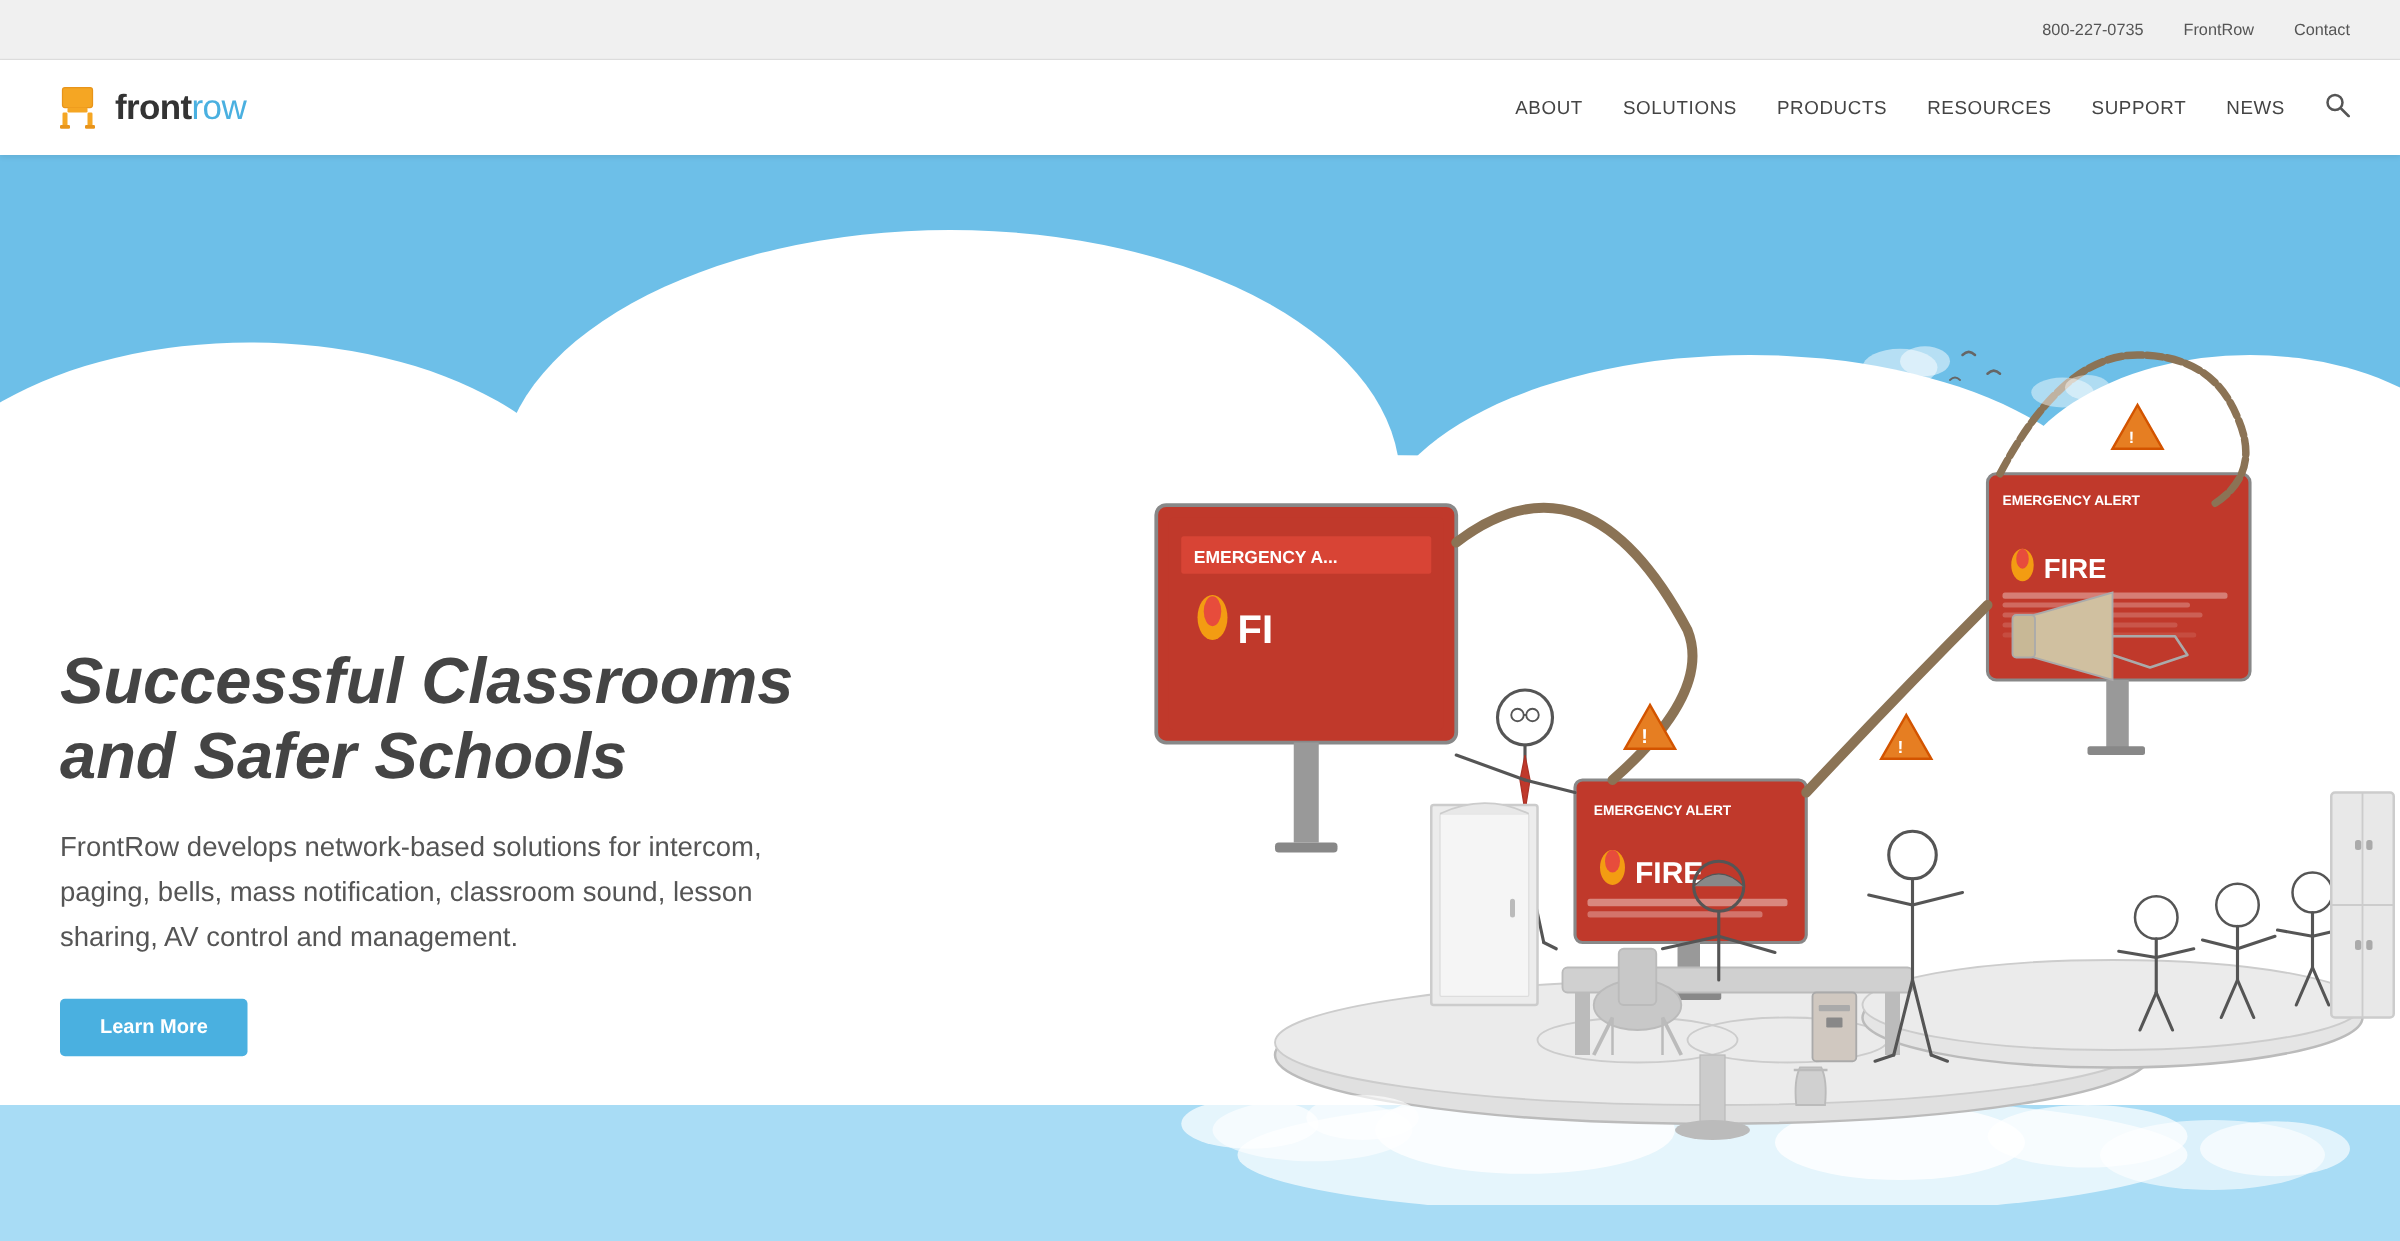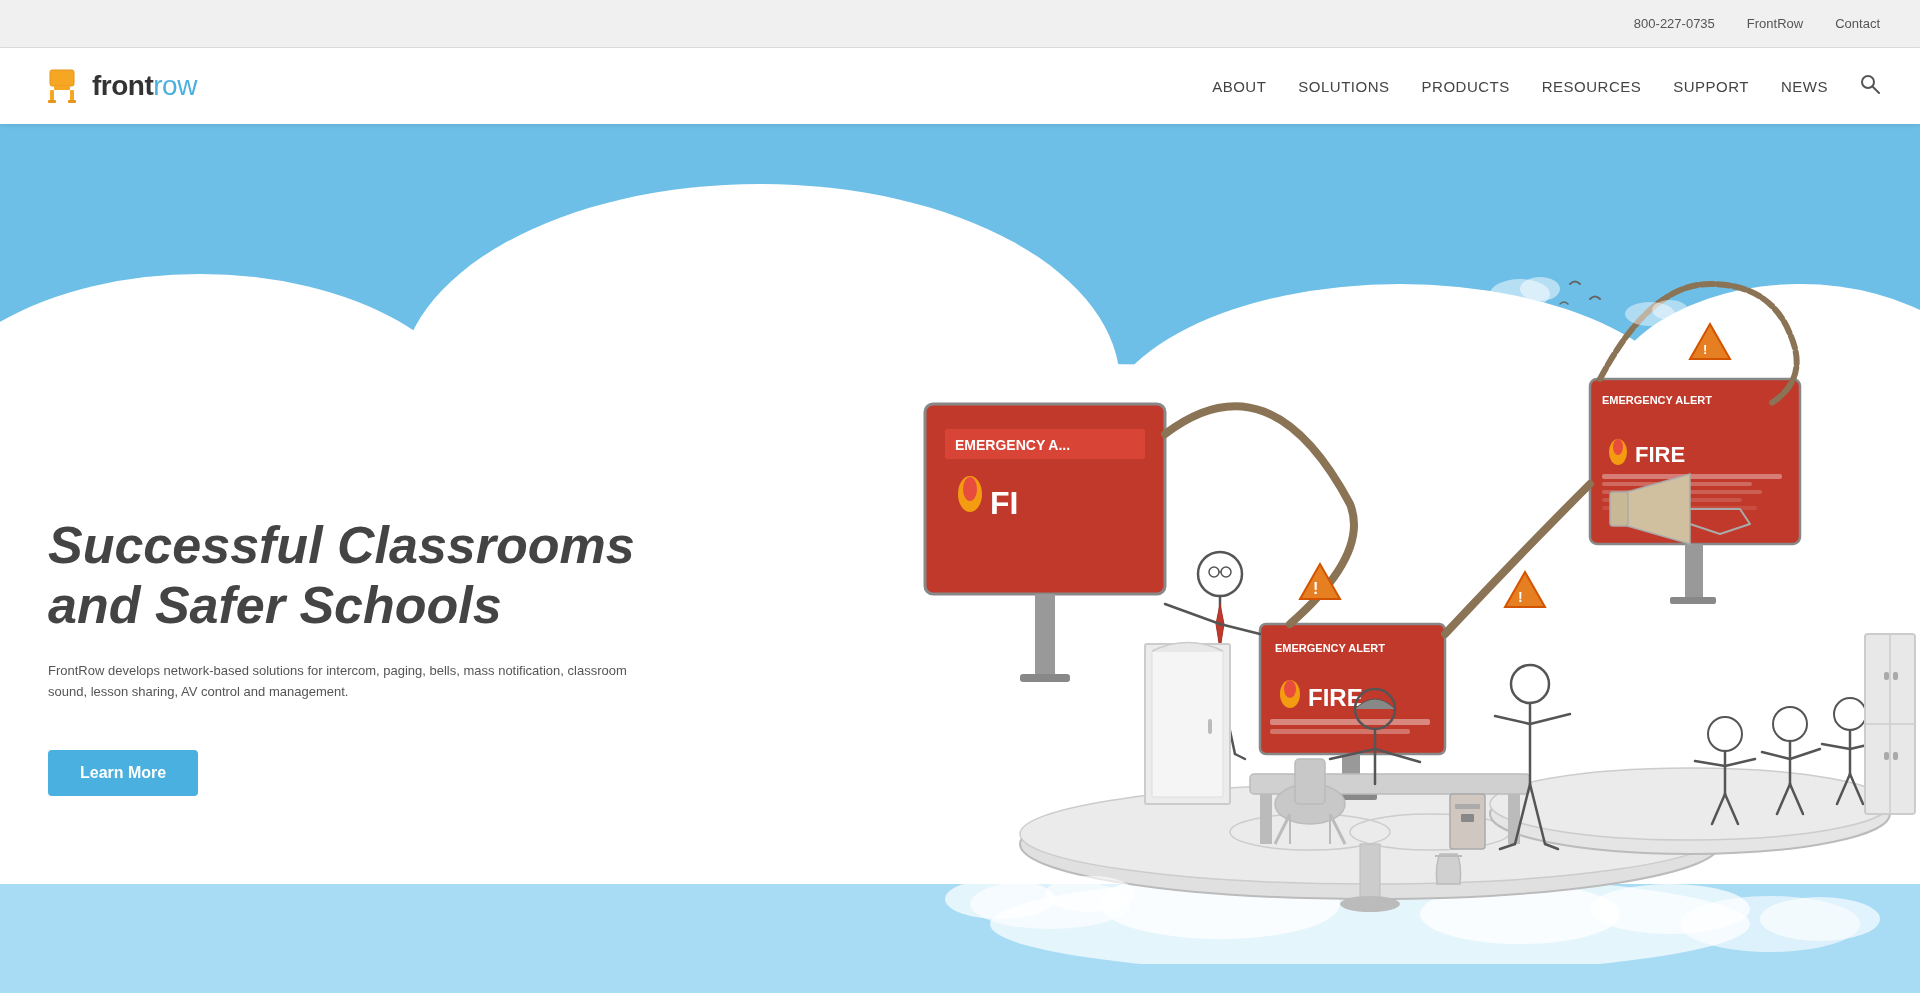--- a/index.html
+++ b/index.html
@@ -128,24 +128,24 @@
     .hero-title {
       font-size: 52px;
       font-weight: 800;
       color: #444;
       line-height: 1.15;
       margin-bottom: 24px;
       font-style: italic;
     }
 
     .hero-description {
-      font-size: 13px;
+      font-size: 22px;
       color: #555;
       line-height: 1.65;
-      margin-bottom: 48px;
+      margin-bottom: 31px;
       max-width: 620px;
     }
 
     .learn-more-btn {
       display: inline-block;
       background-color: #4ab0e0;
       color: white;
       padding: 14px 32px;
       border-radius: 4px;
       font-size: 16px;

